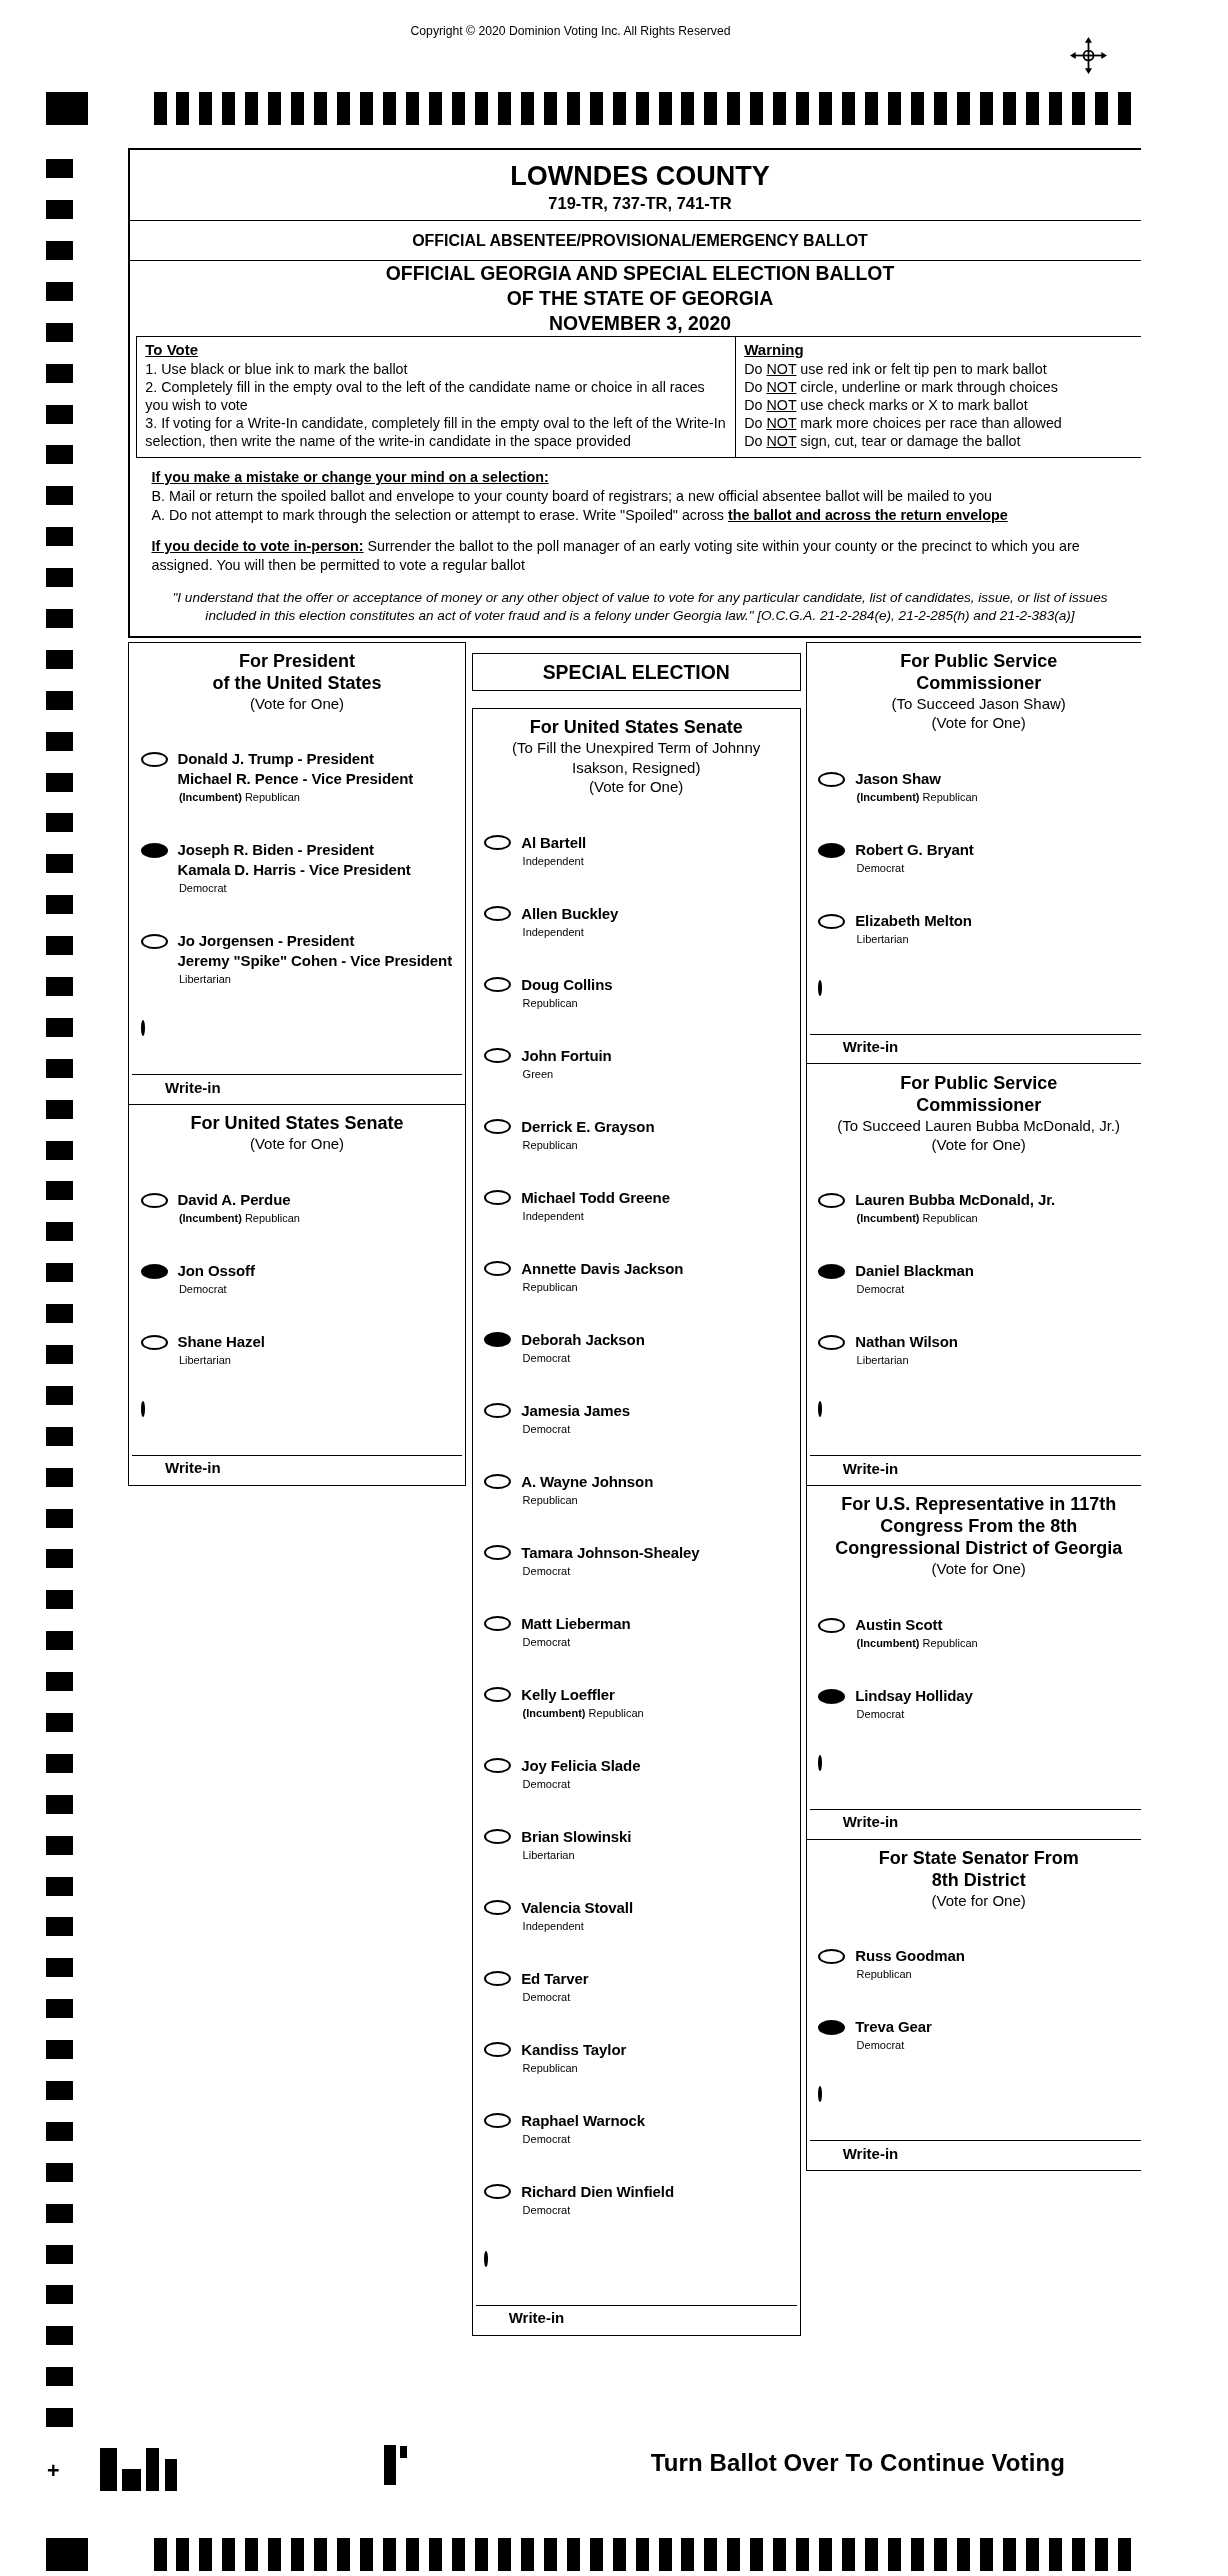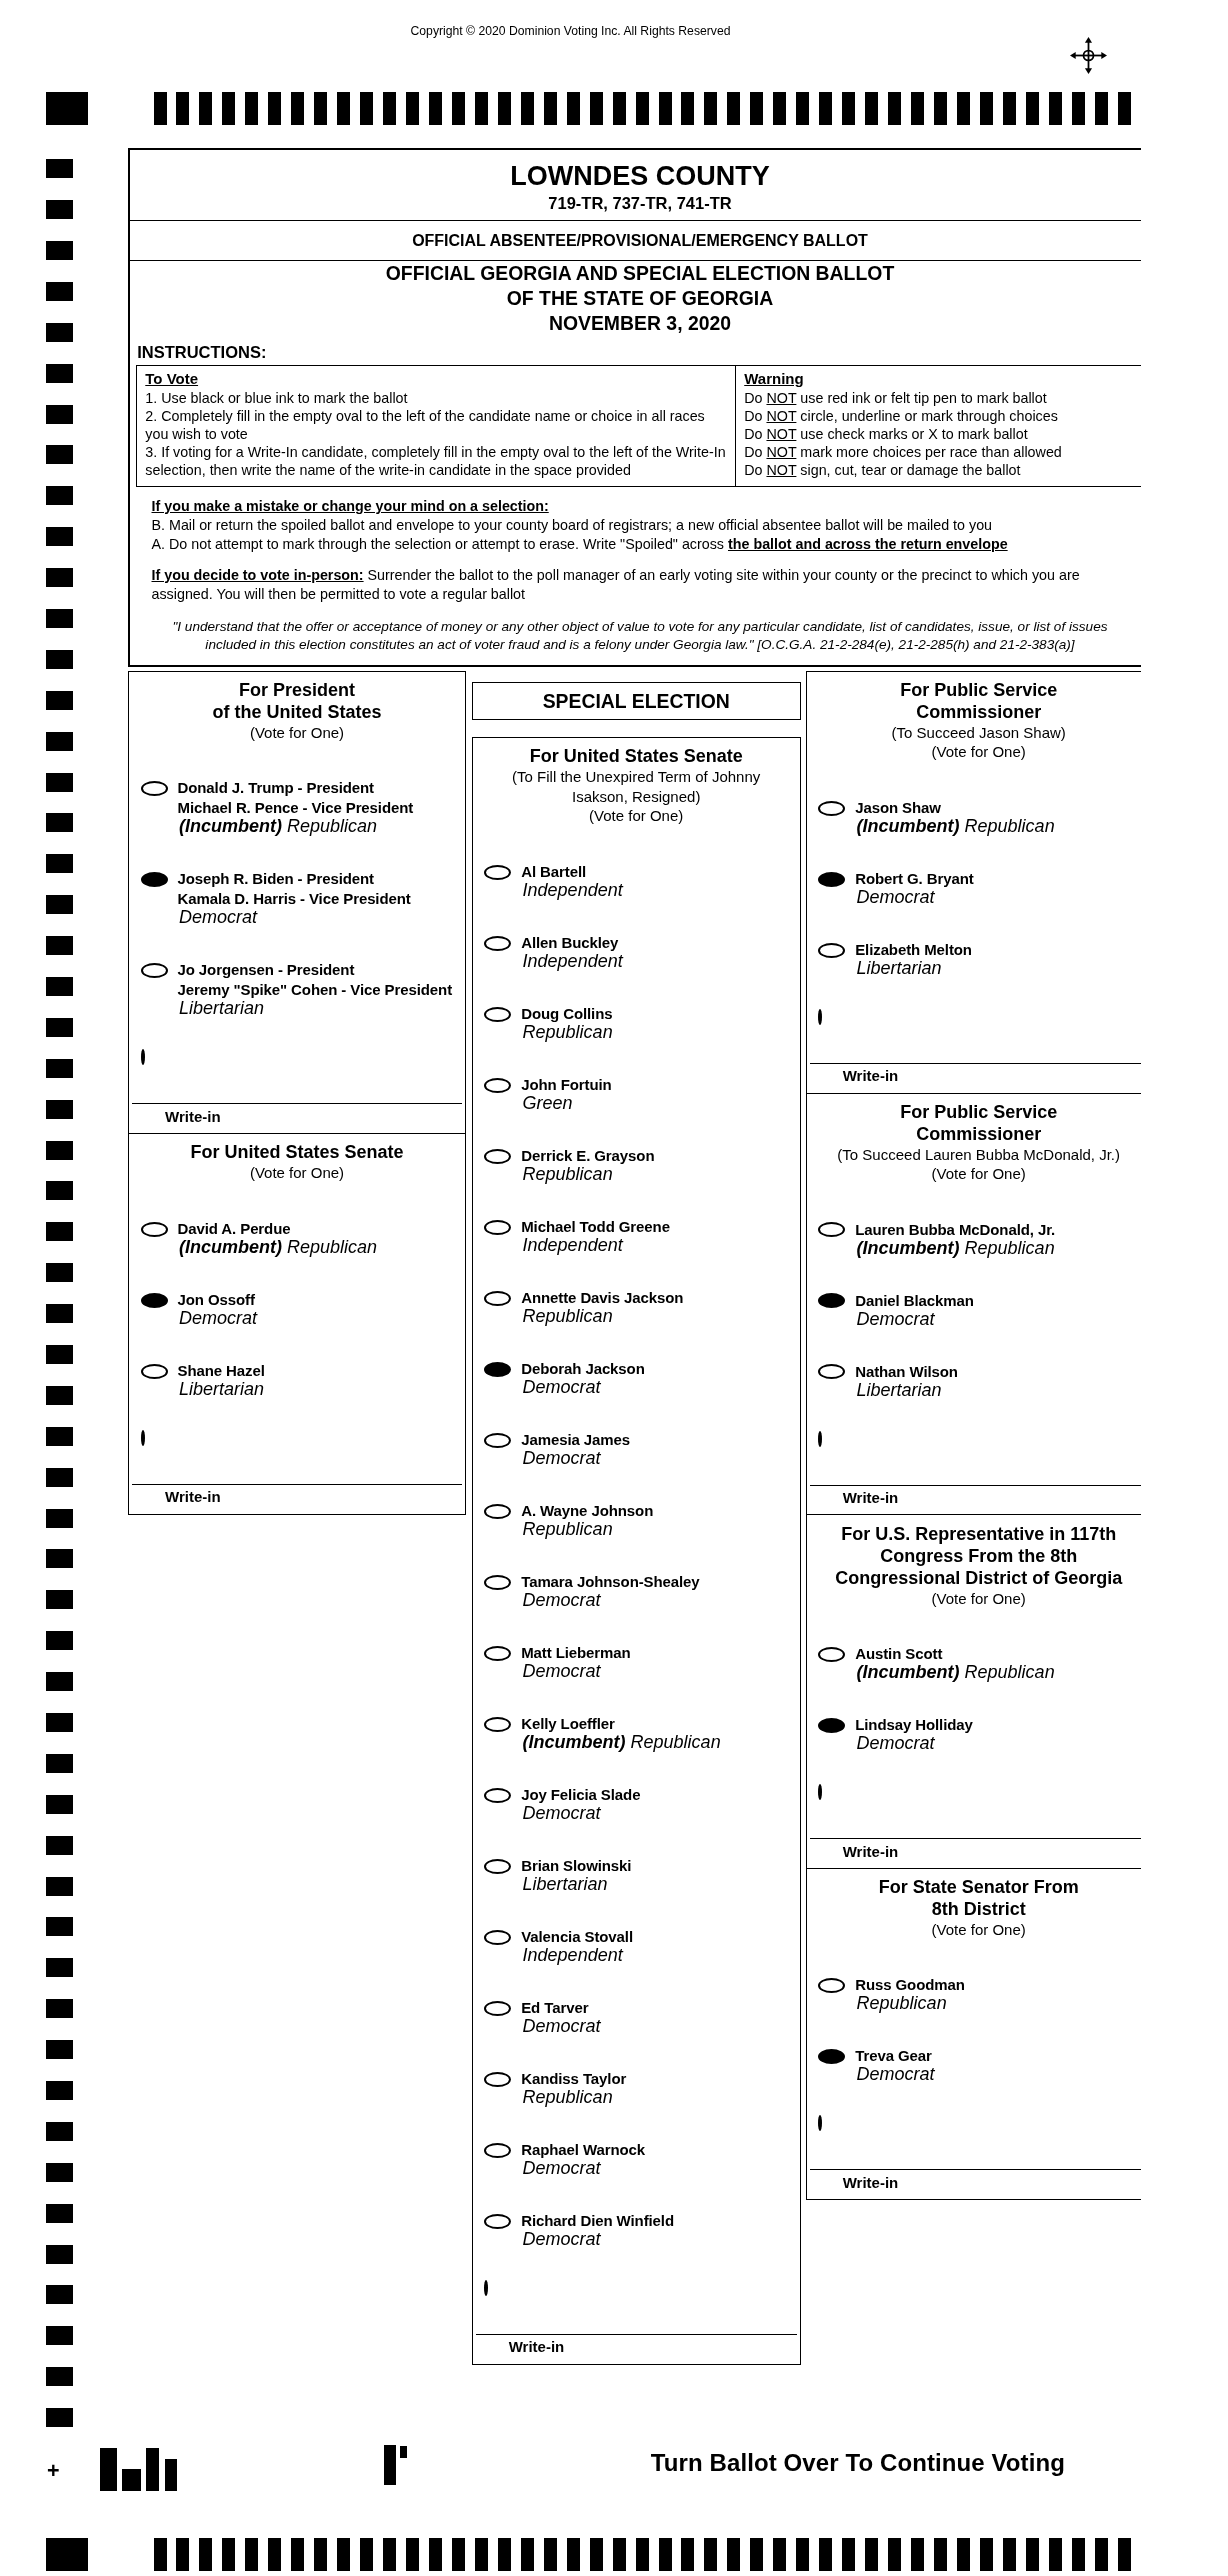--- a/index.html
+++ b/index.html
@@ -42,21 +42,21 @@
   .race { border:1.4px solid #000; padding-bottom:7.2px; background:#fff; overflow:hidden; }
   .race + .race { margin-top:-1.4px; }
   .race-head { padding-top:7.2px; }
   .race-title { text-align:center; font-weight:bold; font-size:18px; line-height:22px; }
   .race-note { text-align:center; font-size:15px; line-height:19.4px; }
   .cands { margin-top:36px; }
   .cand { display:flex; gap:10px; padding-left:11.5px; margin-bottom:34px; align-items:flex-start; }
   .oval { flex:0 0 auto; width:27px; height:15px; border:2.2px solid #000; border-radius:50%; margin-top:2.9px; background:#fff; }
   .oval.filled { background:#000; }
   .cand-name { font-weight:bold; font-size:15px; line-height:20px; letter-spacing:-0.1px; white-space:nowrap; }
-  .cand-party { font-size:18px; line-height:17px; padding-left:1.4px;font-style:italic; }
+  .cand-party { font-size:11px; line-height:17px; padding-left:1.4px; }
   .party-inc { font-weight:bold; }
   .wi-oval-row { padding-left:11.5px; margin:7.2px 0 40px; }
   .wi-rule { border-top:1.4px solid #000; margin:0 2.9px; }
   .wi-label { font-weight:bold; font-size:15px; padding:3.6px 0 1.4px 36px; }
 
   
   .corner-plus { position:absolute; left:47px; top:2459px; font-size:21.5px; font-weight:bold; }
   .turnover { position:absolute; right:76px; top:2449px; font-size:24px; font-weight:bold; letter-spacing:0.1px; }
 </style>
 </head>
@@ -85,21 +85,20 @@
     <div class="hdr-box">
       <div class="hdr-county">LOWNDES COUNTY</div>
       <div class="hdr-precincts">719-TR, 737-TR, 741-TR</div>
       <div class="hdr-rule"></div>
       <div class="hdr-type">OFFICIAL ABSENTEE/PROVISIONAL/EMERGENCY BALLOT</div>
       <div class="hdr-rule"></div>
       <div class="hdr-el">OFFICIAL GEORGIA AND SPECIAL ELECTION BALLOT</div>
       <div class="hdr-el">OF THE STATE OF GEORGIA</div>
       <div class="hdr-el">NOVEMBER 3, 2020</div>
 
-      <div class="instr-label">INSTRUCTIONS:</div>
 
       <div class="instr-grid">
         <div class="tv-cell">
           <div class="cell-title">To Vote</div>
           <div id="toVoteItems">
               <div class="instr-item">1. Use black or blue ink to mark the ballot</div>
               <div class="instr-item">2. Completely fill in the empty oval to the left of the candidate name or choice in all races you wish to vote</div>
               <div class="instr-item">3. If voting for a Write-In candidate, completely fill in the empty oval to the left of the Write-In selection, then write the name of the write-in candidate in the space provided</div>
             </div>
         </div>

